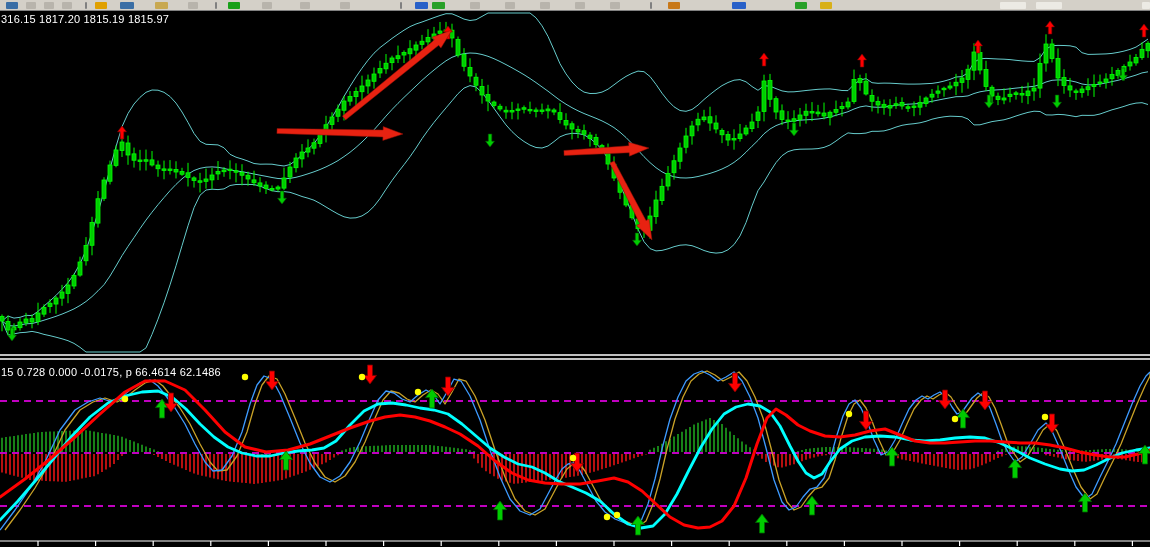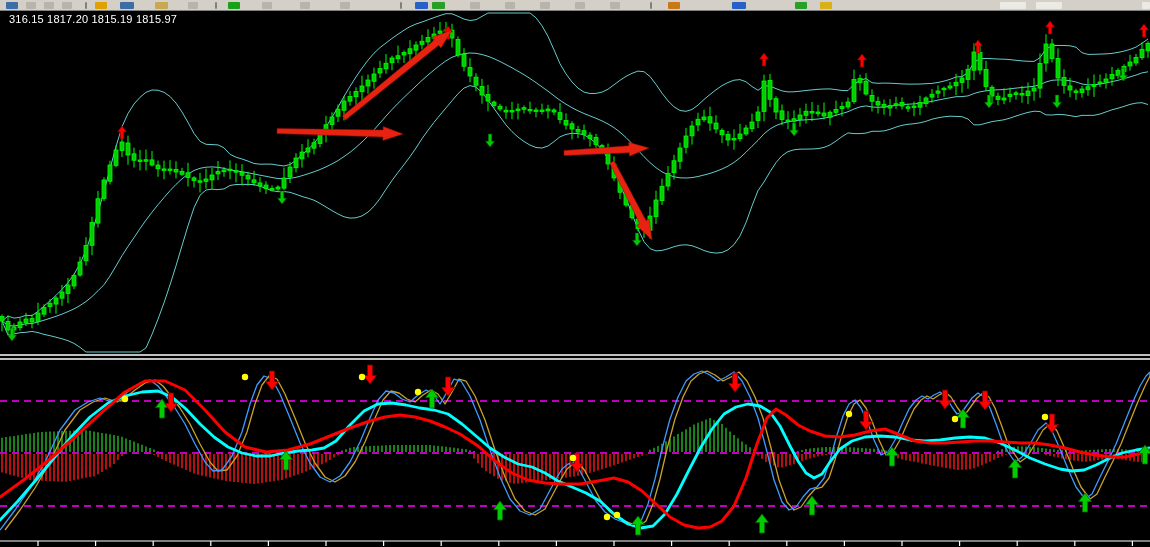--- a/index.html
+++ b/index.html
@@ -2,21 +2,21 @@
 <html><head>
 <meta charset="utf-8">
 <style>
   html,body{margin:0;padding:0;background:#000;}
   #screen{position:relative;width:1150px;height:547px;background:#000;overflow:hidden;
           font-family:"Liberation Sans",sans-serif;}
   #toolbar{position:absolute;left:0;top:0;width:1150px;height:10px;background:#d4d0c8;
            border-bottom:1px solid #808080;z-index:10;}
   .tbicon{position:absolute;bottom:1px;height:7px;border-radius:1px;}
   .readout{position:absolute;color:#fff;font-size:11px;letter-spacing:0.2px;white-space:pre;z-index:3;}
-  #ohlc-readout{left:1px;top:13px;padding-left:8px;}
+  #ohlc-readout{left:1px;top:13px;}
   #indicator-readout{left:1px;top:366px;}
   #overlay{position:absolute;left:0;top:0;z-index:5;pointer-events:none;}
 </style>
 </head>
 <body>
 
 <div id="screen">
   <div id="toolbar">
       <div class="tbicon" style="left: 6px; width: 12px; background: rgb(58, 110, 165);"></div>
       <div class="tbicon" style="left: 26px; width: 10px; background: rgb(184, 180, 172);"></div>
@@ -43,20 +43,21 @@
       <div class="tbicon" style="left: 650px; width: 2px; background: rgb(128, 128, 128);"></div>
       <div class="tbicon" style="left: 668px; width: 12px; background: rgb(200, 120, 24);"></div>
       <div class="tbicon" style="left: 732px; width: 14px; background: rgb(40, 96, 200);"></div>
       <div class="tbicon" style="left: 795px; width: 12px; background: rgb(40, 160, 40);"></div>
       <div class="tbicon" style="left: 820px; width: 12px; background: rgb(216, 176, 24);"></div>
       <div class="tbicon" style="left: 1000px; width: 26px; background: rgb(236, 234, 228);"></div>
       <div class="tbicon" style="left: 1036px; width: 26px; background: rgb(236, 234, 228);"></div>
       <div class="tbicon" style="left: 1142px; width: 8px; background: rgb(236, 234, 228);"></div>
     </div>
   <div id="ohlc-readout" class="readout">316.15 1817.20 1815.19 1815.97</div>
+  <div id="indicator-readout" class="readout">15 0.728 0.000 -0.0175, p 66.4614 62.1486</div>
   <svg id="overlay" width="1150" height="547">
       <g>
         <polyline points="2.0,321.0 8.0,316.1 14.0,318.1 20.0,317.3 26.0,315.3 32.0,315.6 38.0,311.4 44.0,306.0 50.0,300.9 56.0,295.4 62.0,289.3 68.0,282.6 74.0,274.4 80.0,263.7 86.0,250.3 92.0,232.8 98.0,212.3 104.0,191.6 110.0,168.7 116.0,146.6 122.0,126.7 128.0,113.5 134.0,104.0 140.0,97.3 146.0,92.3 152.0,90.0 158.0,90.2 164.0,92.3 170.0,96.5 176.0,103.1 182.0,112.0 188.0,122.4 194.0,133.4 200.0,141.3 206.0,144.3 212.0,144.6 218.0,144.9 224.0,147.8 230.0,154.3 236.0,157.2 242.0,159.0 248.0,161.1 254.0,163.5 260.0,164.2 266.0,164.1 272.0,164.2 278.0,165.2 284.0,166.0 290.0,164.5 296.0,160.3 302.0,154.9 308.0,149.4 314.0,143.4 320.0,135.6 326.0,126.8 332.0,117.3 338.0,107.2 344.0,96.4 350.0,86.4 356.0,76.9 362.0,68.2 368.0,60.2 374.0,53.2 380.0,47.6 386.0,43.0 392.0,38.4 398.0,34.2 404.0,30.2 410.0,26.6 416.0,24.0 422.0,22.0 428.0,19.8 434.0,17.6 440.0,15.5 446.0,13.7 452.0,13.8 458.0,16.3 464.0,19.1 470.0,20.5 476.0,19.7 482.0,16.4 488.0,13.0 494.0,13.0 500.0,13.0 506.0,13.0 512.0,13.0 518.0,13.0 524.0,13.0 530.0,13.0 536.0,17.8 542.0,25.8 548.0,36.4 554.0,49.9 560.0,63.8 566.0,73.9 572.0,82.0 578.0,88.1 584.0,92.1 590.0,93.5 596.0,93.4 602.0,92.1 608.0,89.2 614.0,84.8 620.0,80.3 626.0,76.4 632.0,73.3 638.0,71.1 644.0,71.7 650.0,76.5 656.0,84.4 662.0,93.2 668.0,100.8 674.0,106.8 680.0,110.5 686.0,111.3 692.0,109.5 698.0,105.1 704.0,99.5 710.0,94.5 716.0,89.8 722.0,85.6 728.0,82.5 734.0,80.2 740.0,79.6 746.0,81.8 752.0,86.5 758.0,90.3 764.0,85.7 770.0,86.2 776.0,88.6 782.0,90.9 788.0,91.9 794.0,91.8 800.0,91.2 806.0,90.5 812.0,89.9 818.0,89.3 824.0,89.0 830.0,88.9 836.0,89.6 842.0,90.5 848.0,90.6 854.0,84.4 860.0,80.1 866.0,78.6 872.0,82.7 878.0,83.3 884.0,83.1 890.0,83.2 896.0,83.5 902.0,83.9 908.0,84.1 914.0,84.1 920.0,84.0 926.0,83.7 932.0,83.4 938.0,82.5 944.0,81.1 950.0,79.4 956.0,77.0 962.0,76.6 968.0,72.7 974.0,62.2 980.0,58.8 986.0,58.4 992.0,58.7 998.0,59.0 1004.0,59.2 1010.0,59.6 1016.0,60.3 1022.0,60.9 1028.0,61.3 1034.0,61.4 1040.0,57.7 1046.0,49.0 1052.0,45.7 1058.0,45.4 1064.0,45.5 1070.0,45.8 1076.0,47.2 1082.0,52.7 1088.0,54.4 1094.0,54.3 1100.0,54.1 1106.0,53.9 1112.0,53.4 1118.0,52.4 1124.0,51.1 1130.0,49.4 1136.0,47.1 1142.0,43.2 1148.0,39.0" fill="none" stroke="#66CCCC" stroke-width="1"></polyline>
         <polyline points="2.0,321.0 8.0,325.5 14.0,326.0 20.0,325.0 26.0,323.8 32.0,323.5 38.0,322.0 44.0,320.2 50.0,318.3 56.0,316.3 62.0,314.1 68.0,311.6 74.0,308.9 80.0,305.5 86.0,301.5 92.0,296.6 98.0,290.8 104.0,284.7 110.0,276.0 116.0,266.0 122.0,255.7 128.0,246.4 134.0,237.6 140.0,228.6 146.0,220.1 152.0,212.2 158.0,204.7 164.0,197.6 170.0,190.7 176.0,184.4 182.0,178.8 188.0,174.1 194.0,170.5 200.0,168.3 206.0,167.2 212.0,166.9 218.0,167.3 224.0,168.4 230.0,169.9 236.0,170.9 242.0,171.7 248.0,172.8 254.0,174.0 260.0,175.2 266.0,176.3 272.0,177.5 278.0,178.5 284.0,178.8 290.0,178.4 296.0,177.3 302.0,175.7 308.0,173.8 314.0,171.8 320.0,169.5 326.0,166.9 332.0,163.9 338.0,160.6 344.0,156.6 350.0,152.3 356.0,147.4 362.0,142.0 368.0,136.1 374.0,129.8 380.0,123.0 386.0,116.1 392.0,109.5 398.0,103.3 404.0,97.4 410.0,91.7 416.0,86.0 422.0,80.3 428.0,75.0 434.0,70.0 440.0,65.2 446.0,60.8 452.0,57.3 458.0,55.0 464.0,53.6 470.0,53.0 476.0,53.3 482.0,54.5 488.0,56.3 494.0,58.7 500.0,61.5 506.0,64.6 512.0,67.8 518.0,71.2 524.0,74.7 530.0,78.5 536.0,82.6 542.0,86.9 548.0,91.2 554.0,95.8 560.0,100.3 566.0,104.2 572.0,107.7 578.0,110.8 584.0,113.5 590.0,115.9 596.0,118.3 602.0,120.9 608.0,124.0 614.0,127.6 620.0,132.2 626.0,137.5 632.0,143.6 638.0,150.2 644.0,156.7 650.0,162.6 656.0,167.7 662.0,171.8 668.0,174.8 674.0,176.8 680.0,177.8 686.0,178.0 692.0,177.6 698.0,176.5 704.0,175.0 710.0,173.4 716.0,171.4 722.0,169.0 728.0,166.1 734.0,162.4 740.0,157.8 746.0,152.2 752.0,146.2 758.0,140.4 764.0,133.8 770.0,129.0 776.0,125.6 782.0,123.3 788.0,121.8 794.0,120.8 800.0,120.2 806.0,119.8 812.0,119.5 818.0,119.0 824.0,118.2 830.0,117.0 836.0,115.3 842.0,113.5 848.0,111.7 854.0,109.0 860.0,106.9 866.0,105.9 872.0,107.0 878.0,107.3 884.0,107.0 890.0,106.3 896.0,105.3 902.0,104.6 908.0,104.2 914.0,103.9 920.0,103.4 926.0,102.5 932.0,101.3 938.0,100.1 944.0,98.9 950.0,97.8 956.0,96.7 962.0,96.6 968.0,95.9 974.0,93.5 980.0,91.8 986.0,90.8 992.0,90.2 998.0,89.8 1004.0,89.5 1010.0,88.8 1016.0,88.1 1022.0,87.5 1028.0,86.9 1034.0,86.3 1040.0,84.6 1046.0,82.0 1052.0,80.3 1058.0,79.9 1064.0,80.1 1070.0,80.7 1076.0,82.0 1082.0,84.0 1088.0,84.9 1094.0,84.8 1100.0,84.1 1106.0,82.9 1112.0,81.6 1118.0,80.3 1124.0,78.7 1130.0,76.9 1136.0,75.1 1142.0,72.9 1148.0,71.8" fill="none" stroke="#66CCCC" stroke-width="1"></polyline>
         <polyline points="2.0,321.0 8.0,334.9 14.0,333.9 20.0,332.7 26.0,332.3 32.0,331.4 38.0,332.6 44.0,334.4 50.0,335.7 56.0,337.2 62.0,338.8 68.0,340.7 74.0,343.4 80.0,347.3 86.0,352.0 92.0,352.0 98.0,352.0 104.0,352.0 110.0,352.0 116.0,352.0 122.0,352.0 128.0,352.0 134.0,352.0 140.0,352.0 146.0,347.9 152.0,334.4 158.0,319.2 164.0,302.8 170.0,284.9 176.0,265.8 182.0,245.7 188.0,225.8 194.0,207.7 200.0,195.2 206.0,190.0 212.0,189.2 218.0,189.6 224.0,188.9 230.0,185.5 236.0,184.5 242.0,184.4 248.0,184.4 254.0,184.6 260.0,186.1 266.0,188.5 272.0,190.7 278.0,191.7 284.0,191.6 290.0,192.3 296.0,194.3 302.0,196.5 308.0,198.2 314.0,200.2 320.0,203.4 326.0,207.0 332.0,210.6 338.0,214.0 344.0,216.8 350.0,218.1 356.0,217.8 362.0,215.9 368.0,212.1 374.0,206.3 380.0,198.5 386.0,189.3 392.0,180.5 398.0,172.4 404.0,164.7 410.0,156.7 416.0,148.0 422.0,138.7 428.0,130.3 434.0,122.4 440.0,115.0 446.0,107.9 452.0,100.8 458.0,93.7 464.0,88.1 470.0,85.6 476.0,87.0 482.0,92.6 488.0,100.1 494.0,108.4 500.0,116.8 506.0,124.9 512.0,131.6 518.0,137.1 524.0,141.5 530.0,145.1 536.0,147.5 542.0,148.0 548.0,146.0 554.0,141.6 560.0,136.8 566.0,134.4 572.0,133.3 578.0,133.5 584.0,134.9 590.0,138.3 596.0,143.3 602.0,149.7 608.0,158.7 614.0,170.4 620.0,184.0 626.0,198.6 632.0,213.9 638.0,229.2 644.0,241.7 650.0,248.6 656.0,250.9 662.0,250.4 668.0,248.8 674.0,246.7 680.0,245.2 686.0,244.8 692.0,245.7 698.0,247.9 704.0,250.5 710.0,252.3 716.0,253.1 722.0,252.5 728.0,249.8 734.0,244.6 740.0,235.9 746.0,222.6 752.0,205.9 758.0,190.6 764.0,182.0 770.0,171.8 776.0,162.6 782.0,155.7 788.0,151.6 794.0,149.8 800.0,149.2 806.0,149.1 812.0,149.0 818.0,148.6 824.0,147.4 830.0,145.0 836.0,141.0 842.0,136.6 848.0,132.9 854.0,133.6 860.0,133.6 866.0,133.1 872.0,131.3 878.0,131.3 884.0,130.9 890.0,129.3 896.0,127.1 902.0,125.3 908.0,124.3 914.0,123.7 920.0,122.8 926.0,121.3 932.0,119.2 938.0,117.8 944.0,116.8 950.0,116.2 956.0,116.4 962.0,116.7 968.0,119.0 974.0,124.9 980.0,124.8 986.0,123.2 992.0,121.6 998.0,120.7 1004.0,119.8 1010.0,118.1 1016.0,116.0 1022.0,114.1 1028.0,112.4 1034.0,111.2 1040.0,111.5 1046.0,114.9 1052.0,115.0 1058.0,114.4 1064.0,114.7 1070.0,115.6 1076.0,116.7 1082.0,115.3 1088.0,115.4 1094.0,115.3 1100.0,114.0 1106.0,111.9 1112.0,109.8 1118.0,108.2 1124.0,106.4 1130.0,104.4 1136.0,103.1 1142.0,102.7 1148.0,104.5" fill="none" stroke="#66CCCC" stroke-width="1"></polyline>
       </g>
       <g>
         <line x1="2" y1="314.4774899412878" x2="2" y2="331.29216869501397" stroke="#00FF00" stroke-width="1"></line>
         <rect x="0" y="316.5351142594591" width="4" height="4.464885740540922" fill="#00CC00" stroke="#00FF00" stroke-width="0.8"></rect>
         <line x1="8" y1="315.4040787003469" x2="8" y2="335.1496951924637" stroke="#00FF00" stroke-width="1"></line>

